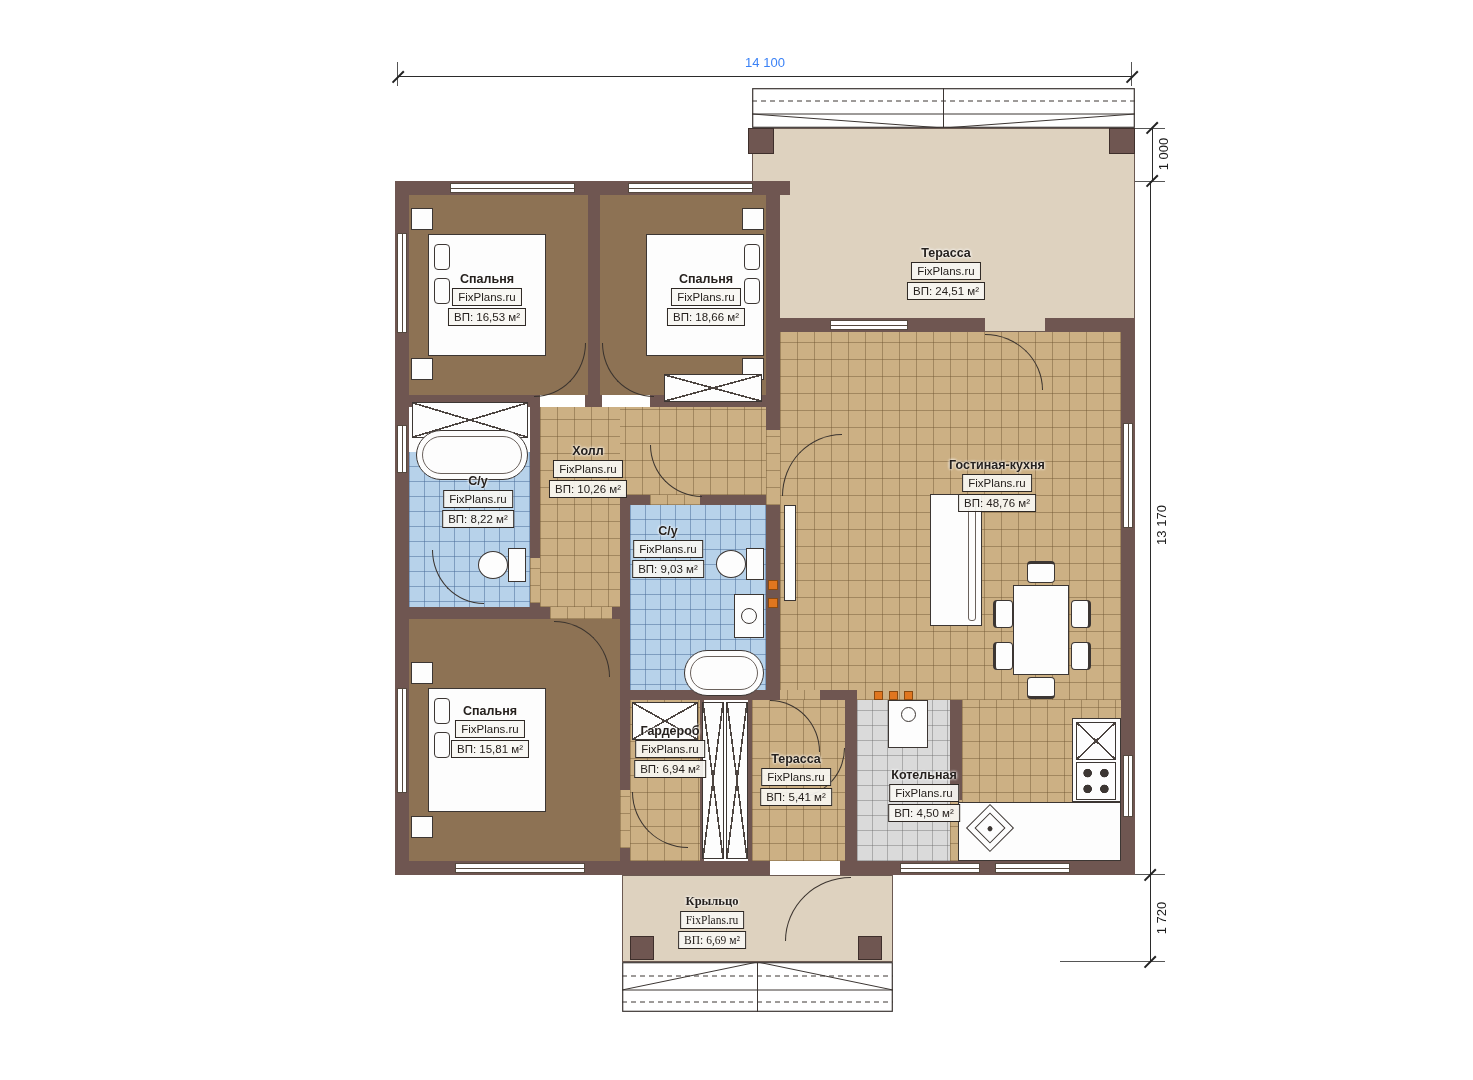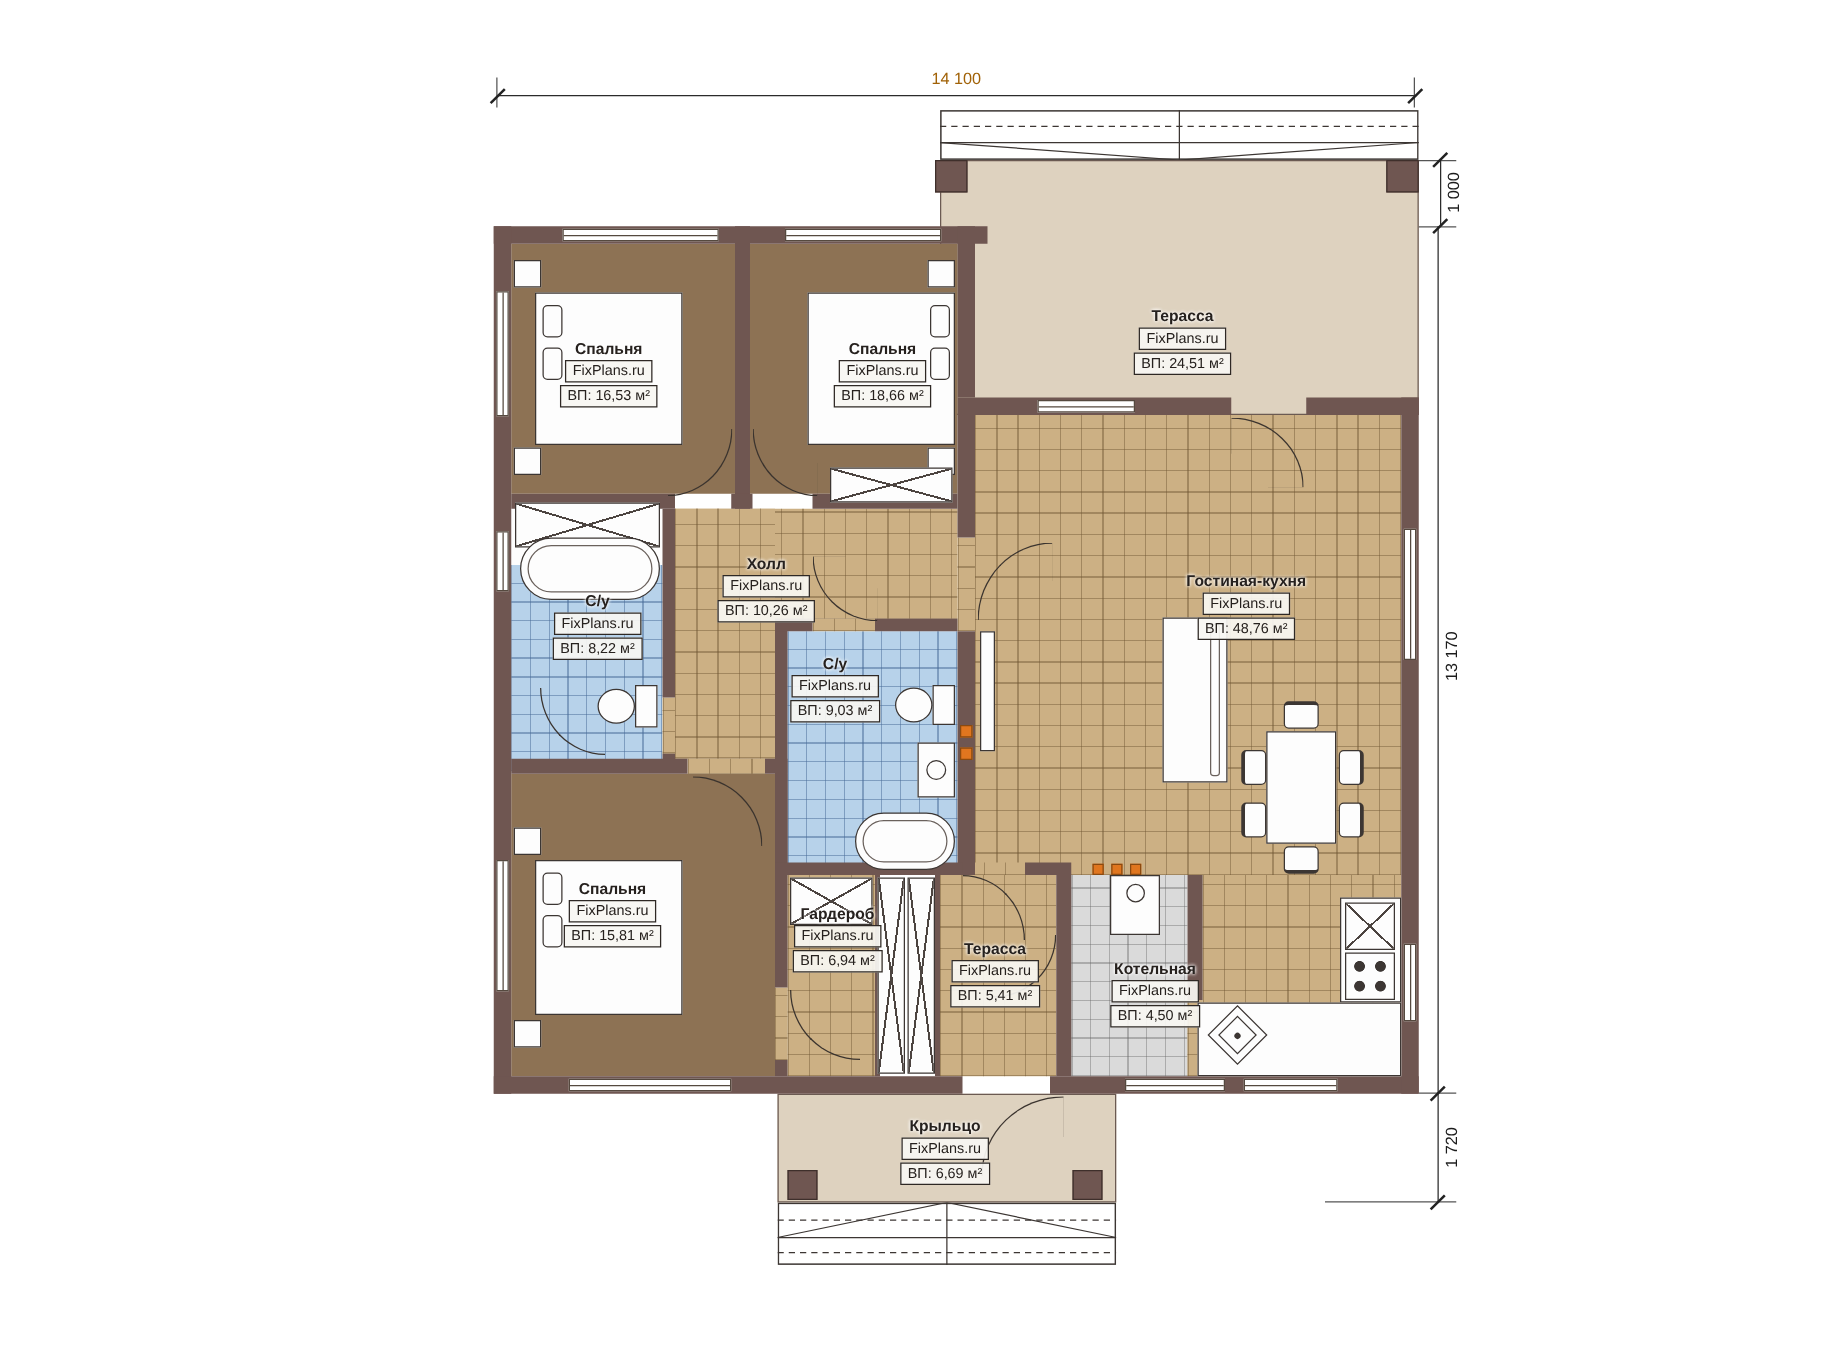--- a/index.html
+++ b/index.html
@@ -62,21 +62,21 @@
   .rname{font-weight:bold;font-size:12.5px;color:#26211e;white-space:nowrap;
          text-shadow:0 0 3px #fff,0 0 3px #fff;}
   .lbox{border:1.3px solid #2e2824;background:rgba(248,246,242,.93);padding:0 5px;
         font-size:11.5px;line-height:16px;color:#26211e;white-space:nowrap;text-align:center;}
   
   .dline{position:absolute;z-index:5;}
   .dline-h{border-top:1.4px solid #2b2b2b;}
   .dline-v{border-left:1.4px solid #2b2b2b;}
   .tick{position:absolute;width:16px;height:1.5px;background:#222;transform:rotate(-45deg);z-index:6;}
   .ext{position:absolute;background:#555;z-index:5;}
-  .dimtext{position:absolute;font-size:13px;color:#a16207;white-space:nowrap;z-index:6;}
+  .dimtext{position:absolute;font-size:13px;color:#3b82f6;white-space:nowrap;z-index:6;}
   .dimtext.center{transform:translateX(-50%);}
   .vdim{position:absolute;z-index:6;}
   .vdim span{position:absolute;font-size:13px;color:#1c1c1c;white-space:nowrap;display:block;
              transform:translate(-50%,-50%) rotate(-90deg);}
   .steps{position:absolute;z-index:3;}
 </style>
 </head>
 <body>
 
 <div id="plan">
@@ -247,21 +247,21 @@
   <div class="rlabel" style="left:706px;top:272px;">
     <div class="rname">Спальня</div>
     <div class="lbox">FixPlans.ru</div>
     <div class="lbox">ВП: 18,66 м²</div>
   </div>
   <div class="rlabel" style="left:946px;top:246px;">
     <div class="rname">Терасса</div>
     <div class="lbox">FixPlans.ru</div>
     <div class="lbox">ВП: 24,51 м²</div>
   </div>
-  <div class="rlabel" style="left:588px;top:444px;margin-left:25px;">
+  <div class="rlabel" style="left:588px;top:444px;">
     <div class="rname">Холл</div>
     <div class="lbox">FixPlans.ru</div>
     <div class="lbox">ВП: 10,26 м²</div>
   </div>
   <div class="rlabel" style="left:478px;top:474px;">
     <div class="rname">С/у</div>
     <div class="lbox">FixPlans.ru</div>
     <div class="lbox">ВП: 8,22 м²</div>
   </div>
   <div class="rlabel" style="left:668px;top:524px;">
@@ -287,21 +287,21 @@
   <div class="rlabel" style="left:796px;top:752px;">
     <div class="rname">Терасса</div>
     <div class="lbox">FixPlans.ru</div>
     <div class="lbox">ВП: 5,41 м²</div>
   </div>
   <div class="rlabel" style="left:924px;top:768px;">
     <div class="rname">Котельная</div>
     <div class="lbox">FixPlans.ru</div>
     <div class="lbox">ВП: 4,50 м²</div>
   </div>
-  <div class="rlabel" style="left:756px;top:894px;">
+  <div class="rlabel" style="left:712px;top:894px;font-family:Liberation Serif, serif;">
     <div class="rname">Крыльцо</div>
     <div class="lbox">FixPlans.ru</div>
     <div class="lbox">ВП: 6,69 м²</div>
   </div>
 
   <div class="dline dline-h" style="left:398px;top:76px;width:734px;height:0;"></div>
   <div class="tick" style="left:390px;top:76px;"></div>
   <div class="tick" style="left:1124px;top:76px;"></div>
   <div class="ext" style="left:397px;top:62px;width:1px;height:24px;"></div>
   <div class="ext" style="left:1131px;top:62px;width:1px;height:24px;"></div>

